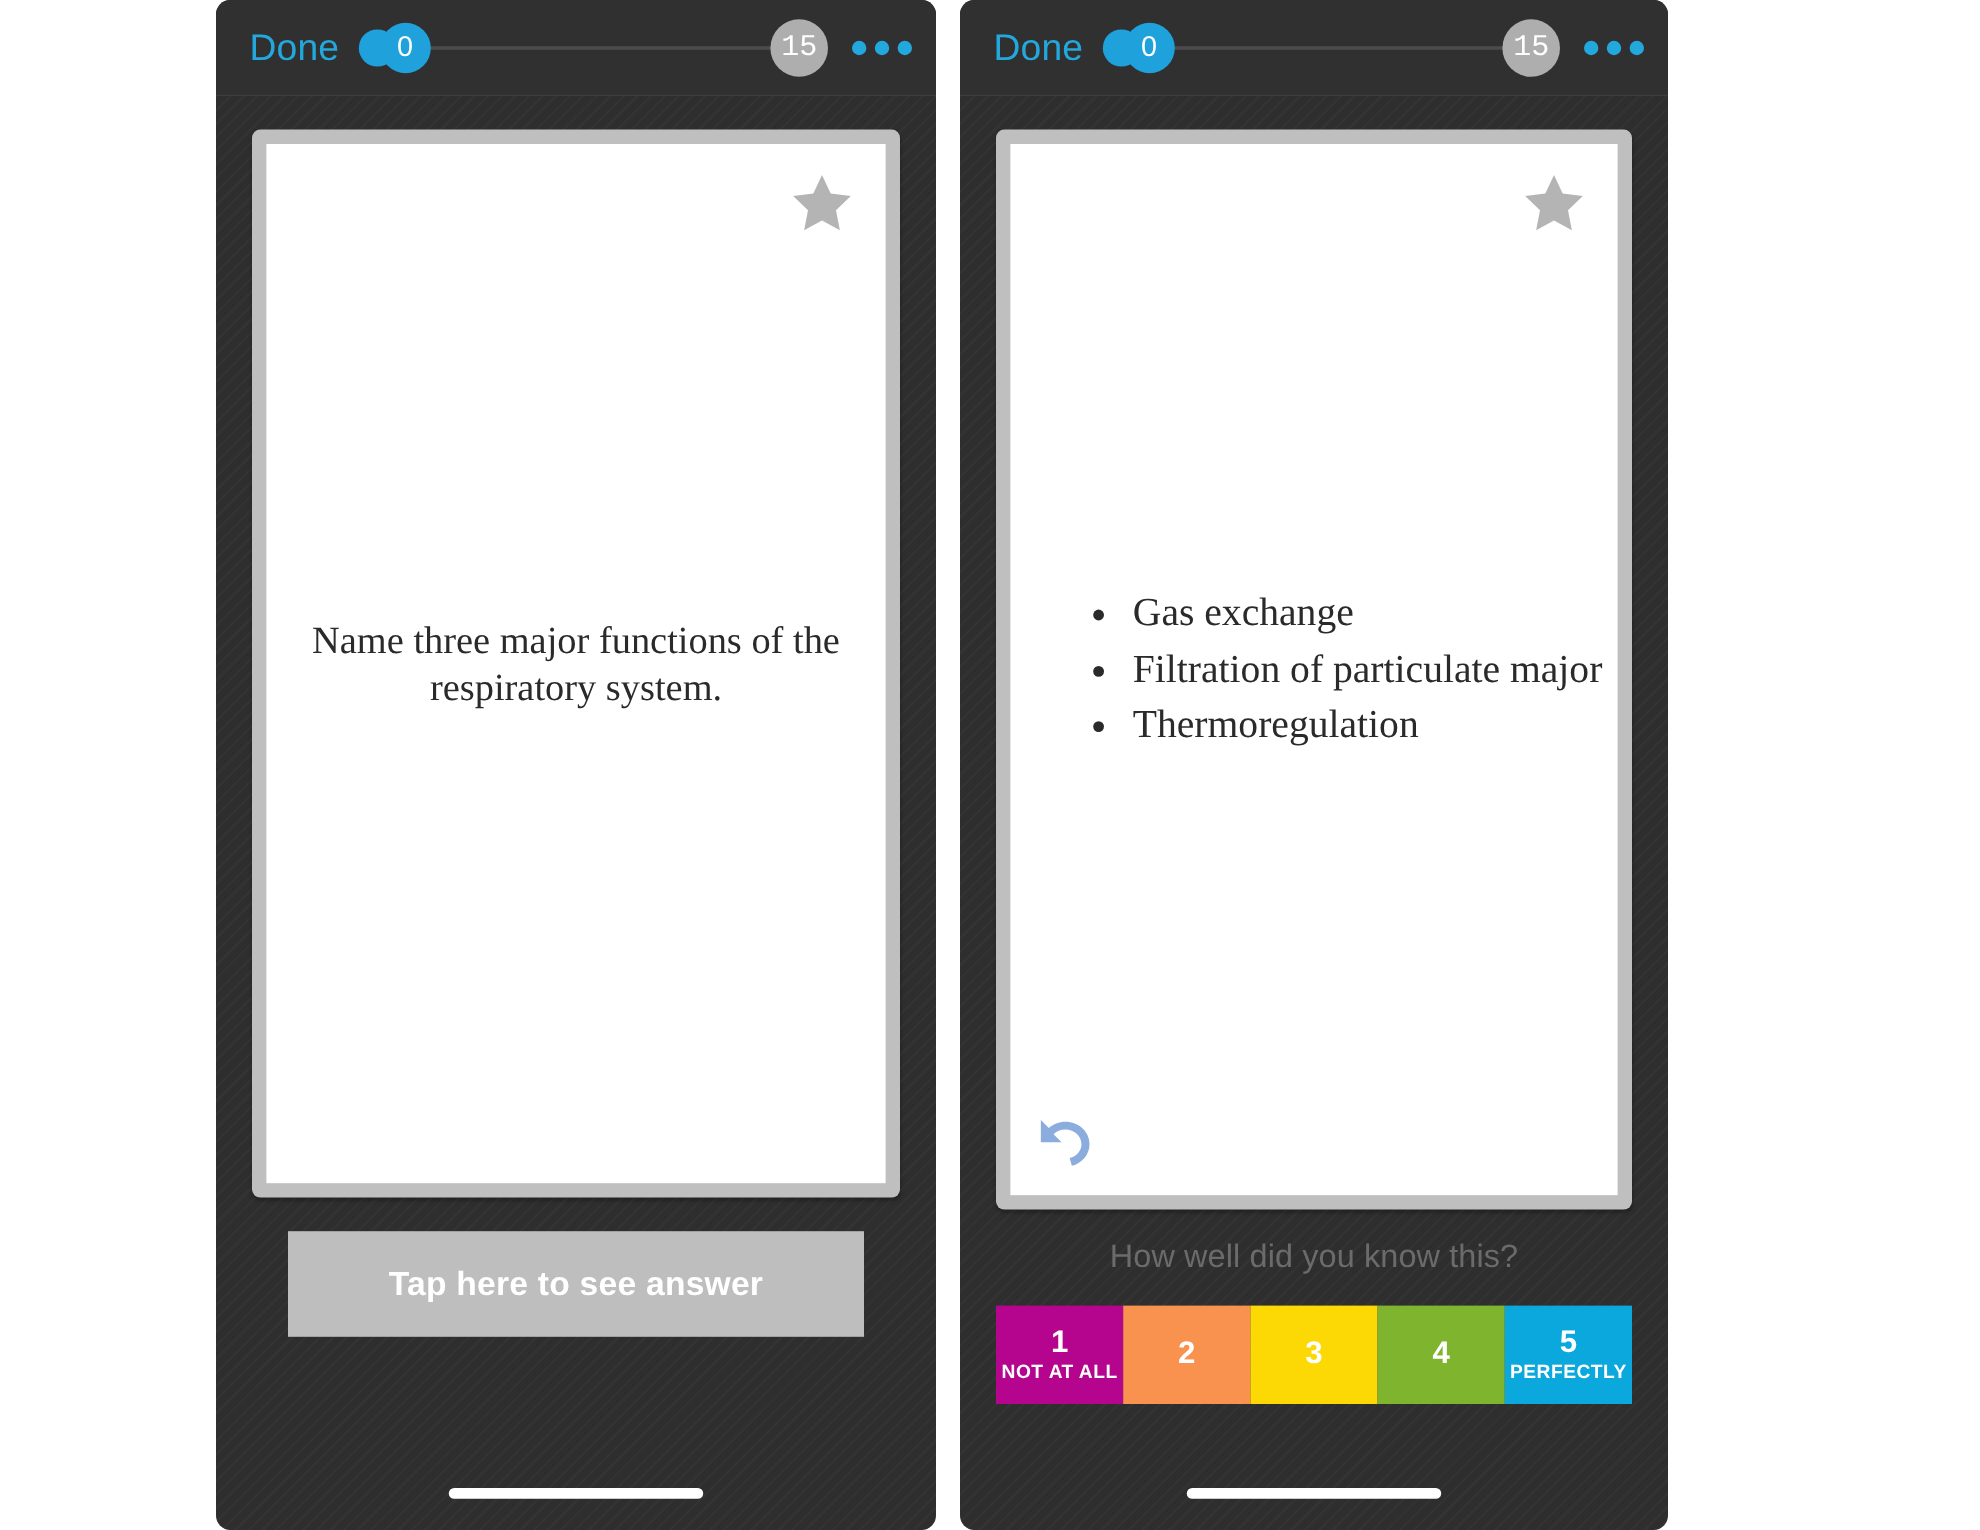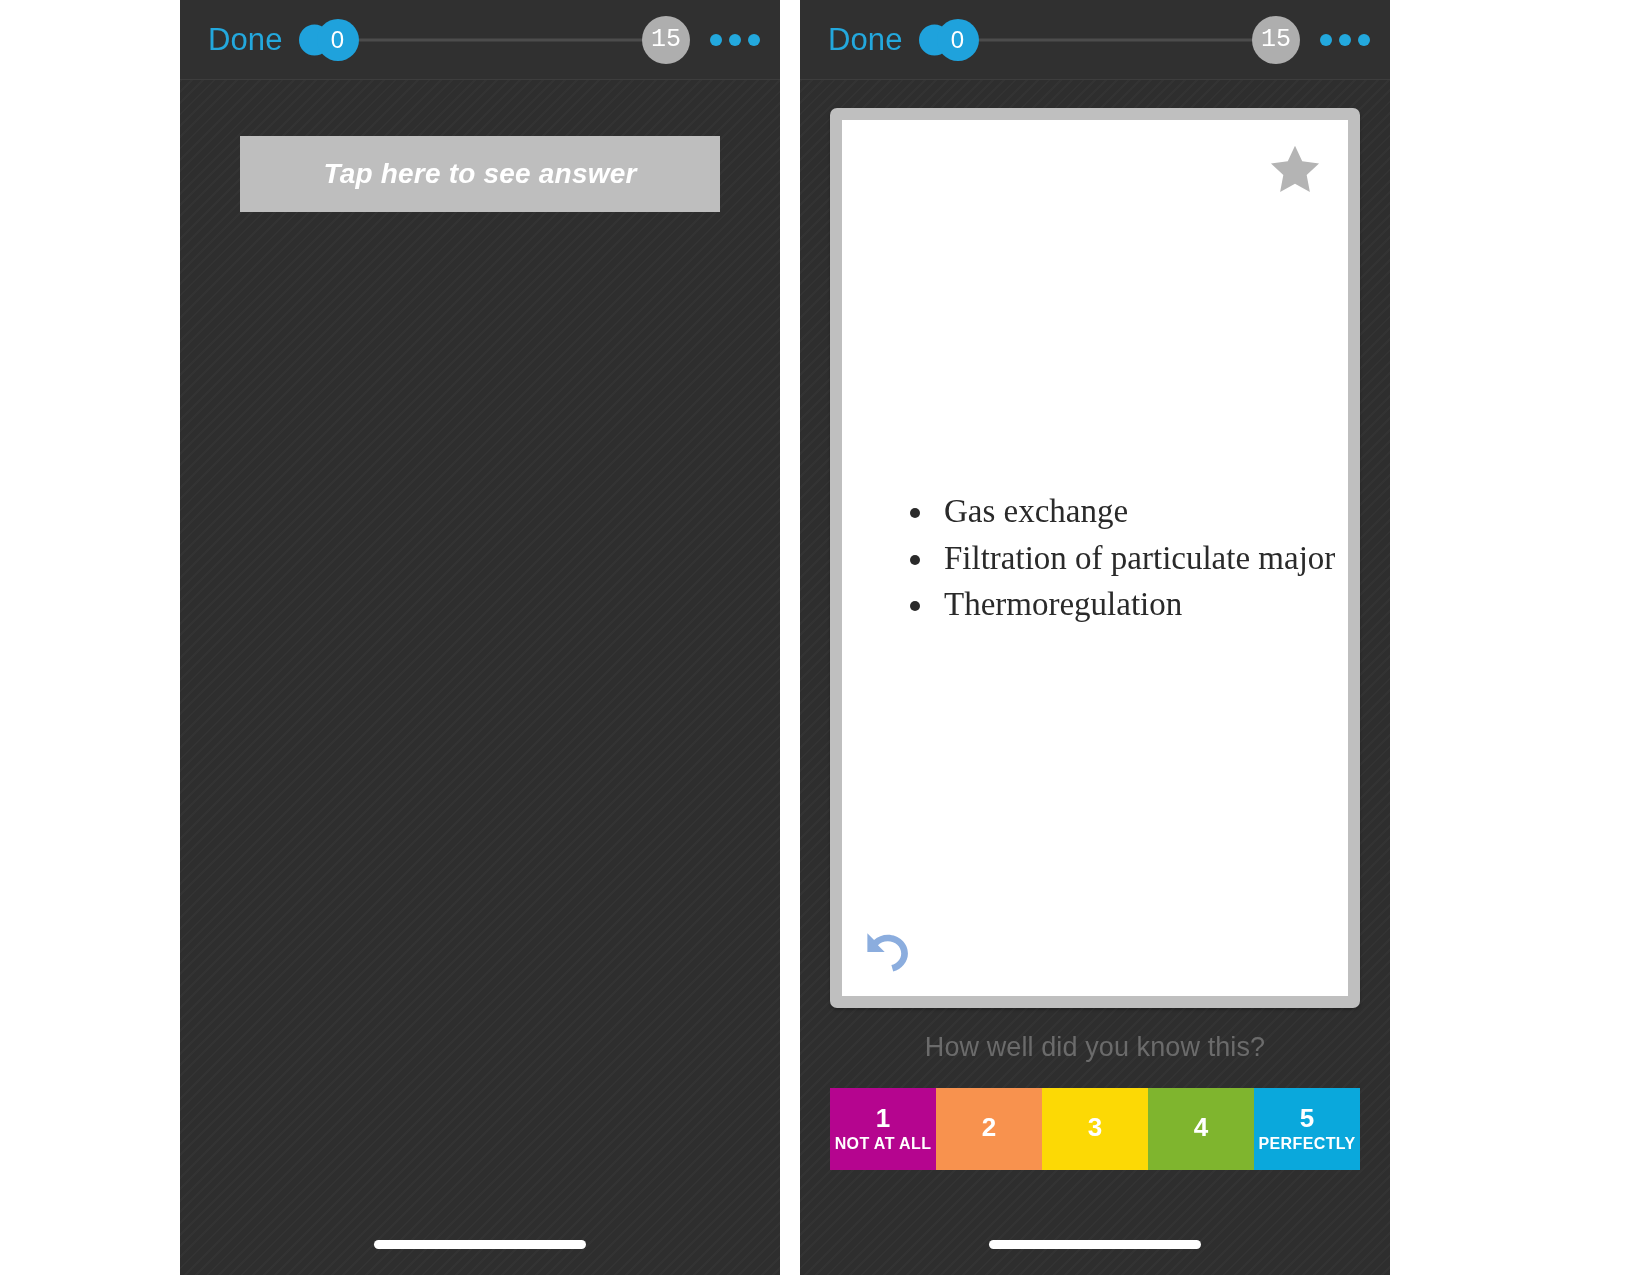--- a/index.html
+++ b/index.html
@@ -36,20 +36,21 @@
     background-color: #2e2e2e;
     background-image:
       repeating-linear-gradient(135deg,
         rgba(255,255,255,0.022) 0px,
         rgba(255,255,255,0.022) 2px,
         rgba(0,0,0,0.0) 2px,
         rgba(0,0,0,0.0) 8px);
     overflow: hidden;
     display: flex;
     flex-direction: column;
+    border-radius: 12px;
   }
   .phone.right { width: 590px; flex: 0 0 590px; }
 
   
   .navbar {
     position: relative;
     height: 80px;
     flex: 0 0 80px;
     background: #303030;
     border-bottom: 1px solid #3d3d3d;
@@ -222,32 +223,31 @@
 
   
   .bottom-zone {
     flex: 1 1 auto;
     position: relative;
     padding: 28px 30px 0 30px;
     box-sizing: border-box;
   }
   .see-answer-btn {
     width: 100%;
-    height: 76px;
+    height: 88px;
     background: #bebebe;
     color: #ffffff;
     font-size: 28px;
     font-weight: bold;
     display: flex;
     align-items: center;
     justify-content: center;
     letter-spacing: 0.2px;
     border: none;
     box-sizing: border-box;
-    font-style: italic;
   }
 
   
   .rating-zone {
     flex: 1 1 auto;
     position: relative;
     display: flex;
     flex-direction: column;
     justify-content: flex-start;
     box-sizing: border-box;
@@ -323,20 +323,30 @@
       </div>
 
       <div class="more-btn">
         <span class="more-dot"></span>
         <span class="more-dot"></span>
         <span class="more-dot"></span>
       </div>
     </div>
 
     <div class="card-area">
+      <div class="card-outer">
+        <div class="card-inner">
+
+          <svg class="star-icon" viewBox="0 0 24 24">
+            <path fill="#b4b4b4" d="M12 1.6l3.1 6.65 7.2.92-5.3 5.02 1.38 7.21L12 17.85 5.62 21.4 7 14.19 1.7 9.17l7.2-.92z"></path>
+          </svg>
+
+          <p class="q-text">Name three major functions of the respiratory system.</p>
+        </div>
+      </div>
 
       <div class="bottom-zone">
         <div class="see-answer-btn">Tap here to see answer</div>
       </div>
     </div>
 
     <div class="home-indicator"></div>
   </div>
 
   <div class="gap-mid"></div>

